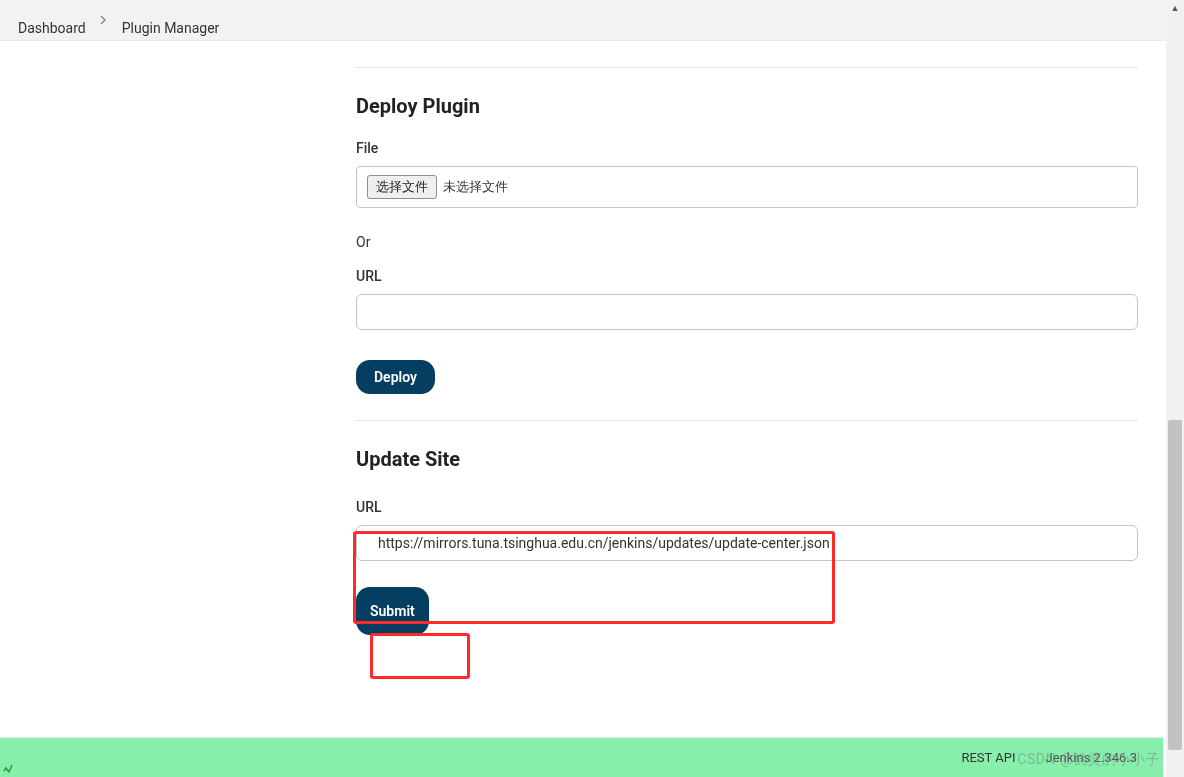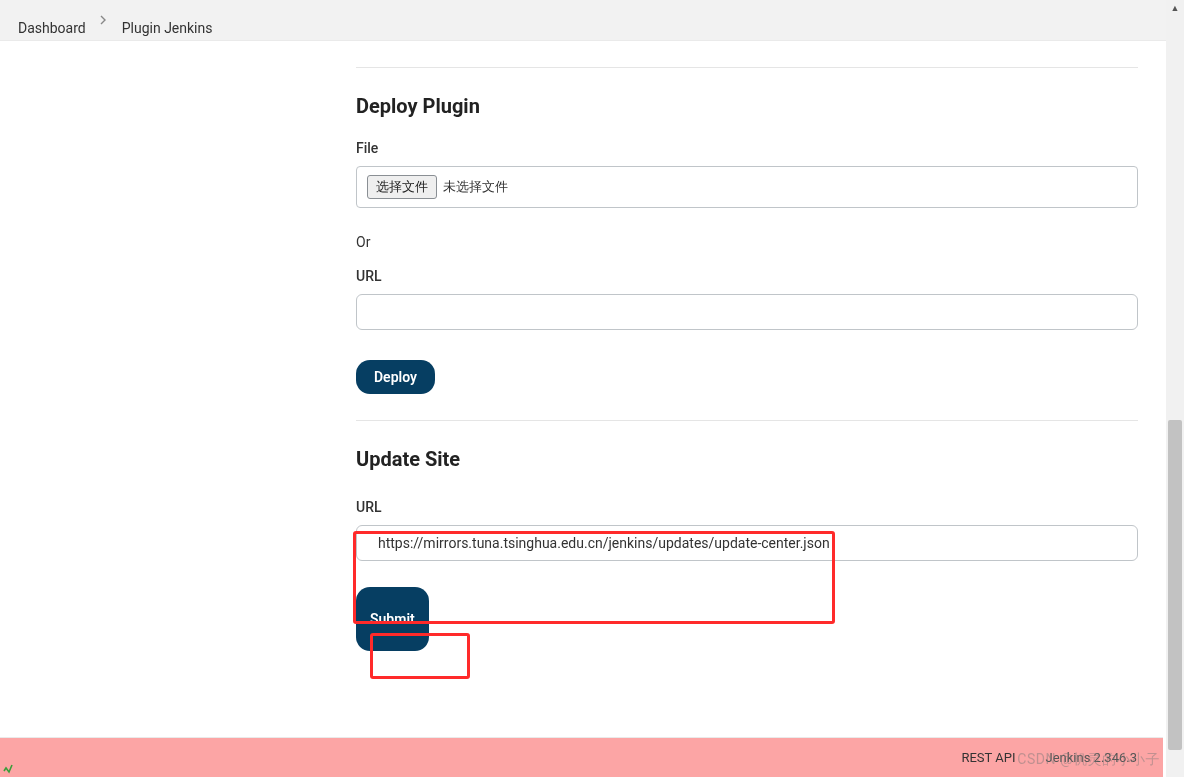--- a/index.html
+++ b/index.html
@@ -109,21 +109,21 @@
       background: #063e62;
       color: #ffffff;
       border: none;
       border-radius: 14px;
       padding: 9px 18px;
       font-size: 14px;
       font-weight: 600;
       cursor: pointer;
       font-family: inherit;
     }
-    .btn-primary.small { padding: 24px 14px; }
+    .btn-primary.small { padding: 16px 14px; }
     .gap { height: 30px; }
     .highlight-box-1 {
       position: absolute;
       left: -3px;
       top: 490px;
       width: 482px;
       height: 93px;
       border: 3px solid #ff2a2a;
       border-radius: 3px;
       pointer-events: none;
@@ -138,21 +138,21 @@
       border-radius: 3px;
       pointer-events: none;
     }
     .footer {
       position: absolute;
       bottom: 0;
       left: 0;
       width: 1163px;
       height: 40px;
       border-top: 1px solid #eaeaea;
-      background: #fca5a5;
+      background: #86efac;
       display: flex;
       align-items: center;
       justify-content: flex-end;
       padding: 0 26px;
       font-size: 13px;
       color: #555;
     }
     .footer a { color: #333; text-decoration: none; margin-right: 30px; cursor: pointer; }
     .scrollbar-track {
       position: absolute;
@@ -204,21 +204,21 @@
 </head>
 <body>
 
 <div class="breadcrumb-bar">
   <a class="breadcrumb-link">Dashboard</a>
   <span class="breadcrumb-sep">
     <svg width="8" height="10" viewBox="0 0 8 10">
         <path d="M1 1 L5 5 L1 9" stroke="#888" stroke-width="1.4" fill="none"></path>
       </svg>
   </span>
-  <a class="breadcrumb-link">Plugin Jenkins</a>
+  <a class="breadcrumb-link">Plugin Manager</a>
 </div>
 
 <div class="main">
   <hr class="section-divider">
 
   <h2 class="section-title">Deploy Plugin</h2>
 
 
   <label class="field-label">File</label>
 

